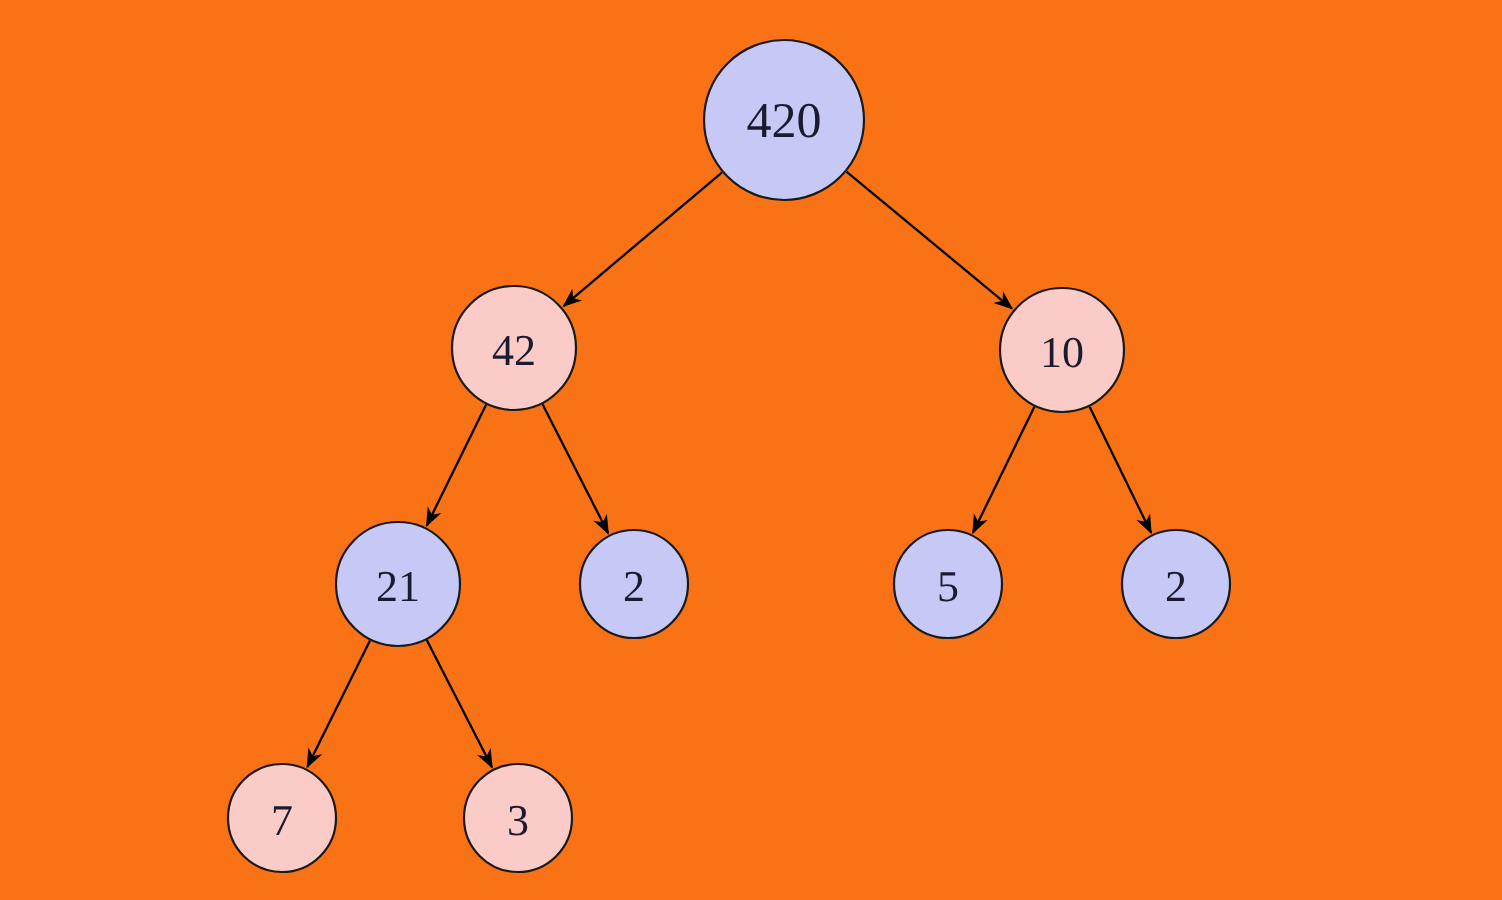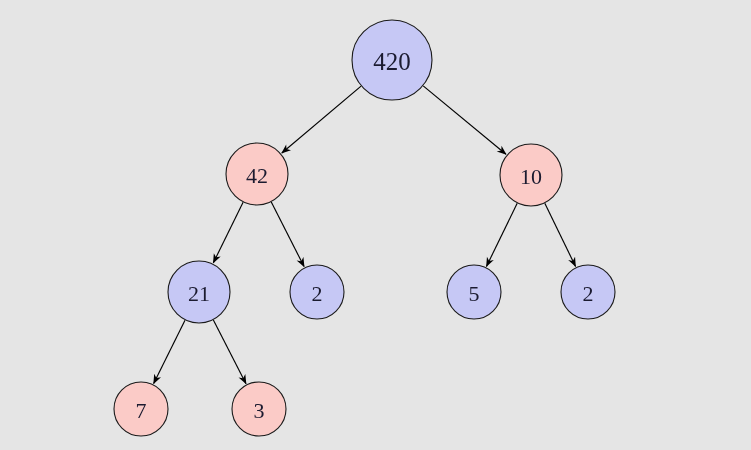--- a/index.html
+++ b/index.html
@@ -11,21 +11,21 @@
   body {
     width: 751px;
     height: 450px;
     font-family: "Liberation Serif", "DejaVu Serif", serif;
     overflow: hidden;
   }
   #tree-canvas {
     position: relative;
     width: 751px;
     height: 450px;
-    background: #e5e5e5;
+    background: #f97316;
   }
   svg#tree-svg {
     position: absolute;
     top: 0;
     left: 0;
     width: 751px;
     height: 450px;
     display: block;
   }
   .node-circle {

